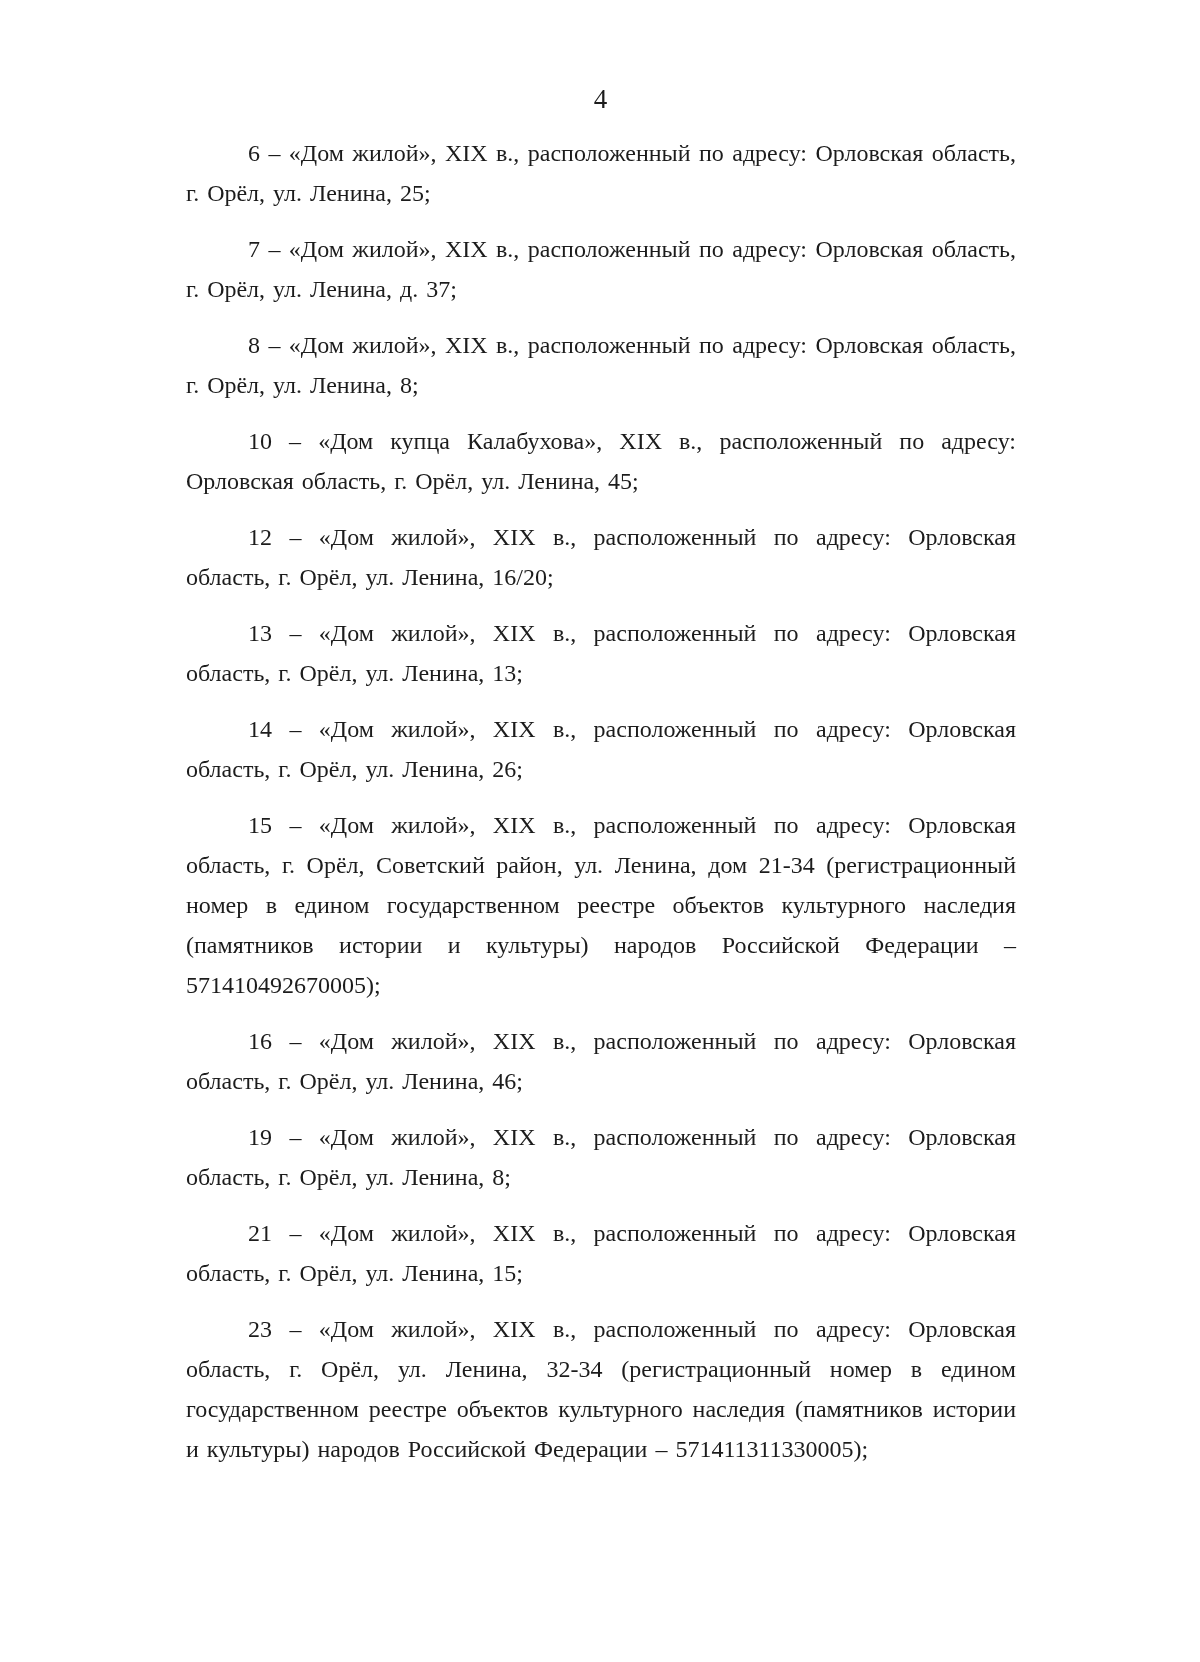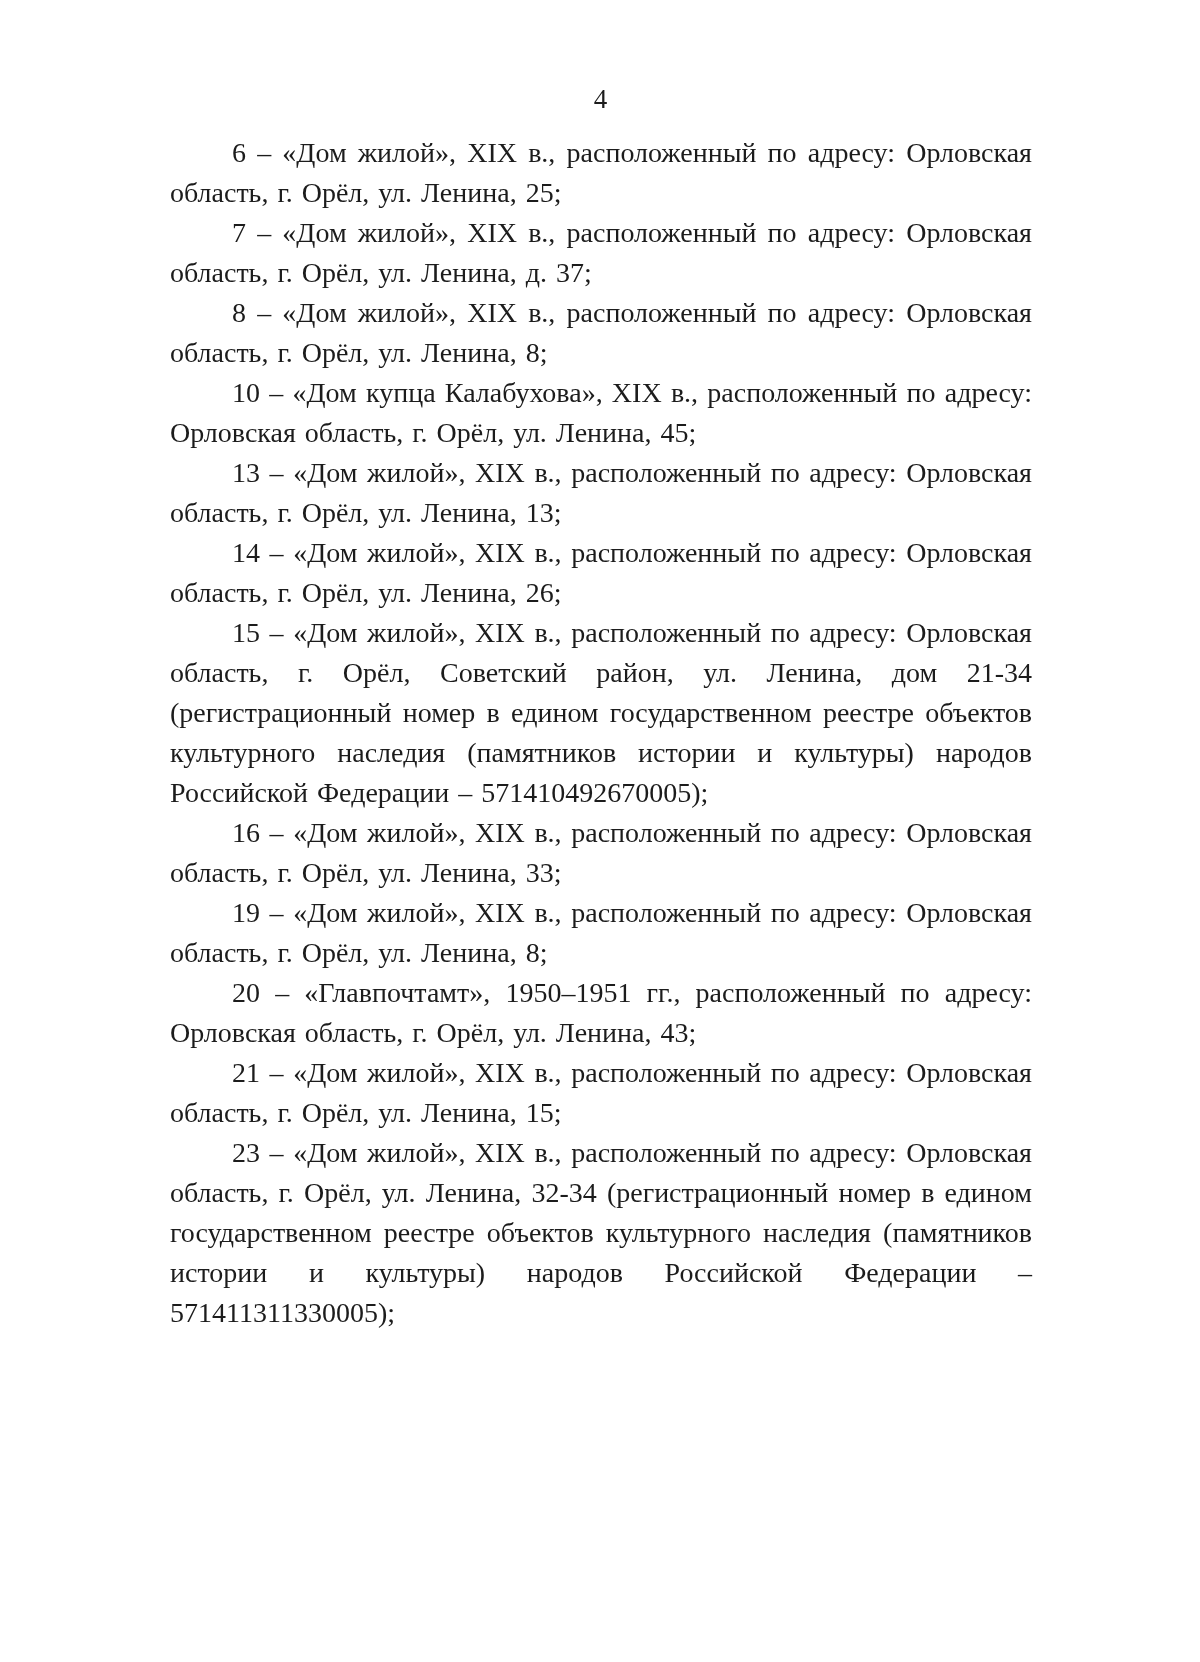--- a/index.html
+++ b/index.html
@@ -22,41 +22,41 @@
     padding: 84px 168px 60px 170px;
     background: #ffffff;
   }
   .page-number {
     text-align: center;
     font-size: 27px;
     margin: 0 0 18px 0;
     letter-spacing: 1px;
   }
   .doc-body p {
-    margin: 0;
-    font-size: 28px;
+    margin: 16px;
+    font-size: 24px;
     line-height: 40px;
     text-align: justify;
     text-indent: 62px;
     word-spacing: 2px;
   }
 </style>
 </head>
 <body>
 
 <div class="page">
   <div class="page-number">4</div>
   <div class="doc-body">
     <p>6 – «Дом жилой», XIX в., расположенный по адресу: Орловская область, г. Орёл, ул. Ленина, 25;</p>
     <p>7 – «Дом жилой», XIX в., расположенный по адресу: Орловская область, г. Орёл, ул. Ленина, д. 37;</p>
     <p>8 – «Дом жилой», XIX в., расположенный по адресу: Орловская область, г. Орёл, ул. Ленина, 8;</p>
     <p>10 – «Дом купца Калабухова», XIX в., расположенный по адресу: Орловская область, г. Орёл, ул. Ленина, 45;</p>
+    <p>12 – «Дом жилой», XIX в., расположенный по адресу: Орловская область, г. Орёл, ул. Ленина, 16/20;</p>
     <p>13 – «Дом жилой», XIX в., расположенный по адресу: Орловская область, г. Орёл, ул. Ленина, 13;</p>
     <p>14 – «Дом жилой», XIX в., расположенный по адресу: Орловская область, г. Орёл, ул. Ленина, 26;</p>
     <p>15 – «Дом жилой», XIX в., расположенный по адресу: Орловская область, г. Орёл, Советский район, ул. Ленина, дом 21-34 (регистрационный номер в едином государственном реестре объектов культурного наследия (памятников истории и культуры) народов Российской Федерации – 571410492670005);</p>
-    <p>16 – «Дом жилой», XIX в., расположенный по адресу: Орловская область, г. Орёл, ул. Ленина, 33;</p>
+    <p>16 – «Дом жилой», XIX в., расположенный по адресу: Орловская область, г. Орёл, ул. Ленина, 46;</p>
     <p>19 – «Дом жилой», XIX в., расположенный по адресу: Орловская область, г. Орёл, ул. Ленина, 8;</p>
-    <p>20 – «Главпочтамт», 1950–1951 гг., расположенный по адресу: Орловская область, г. Орёл, ул. Ленина, 43;</p>
     <p>21 – «Дом жилой», XIX в., расположенный по адресу: Орловская область, г. Орёл, ул. Ленина, 15;</p>
     <p>23 – «Дом жилой», XIX в., расположенный по адресу: Орловская область, г. Орёл, ул. Ленина, 32-34 (регистрационный номер в едином государственном реестре объектов культурного наследия (памятников истории и культуры) народов Российской Федерации – 571411311330005);</p>
 
   </div>
 </div>
 
 </body></html>

